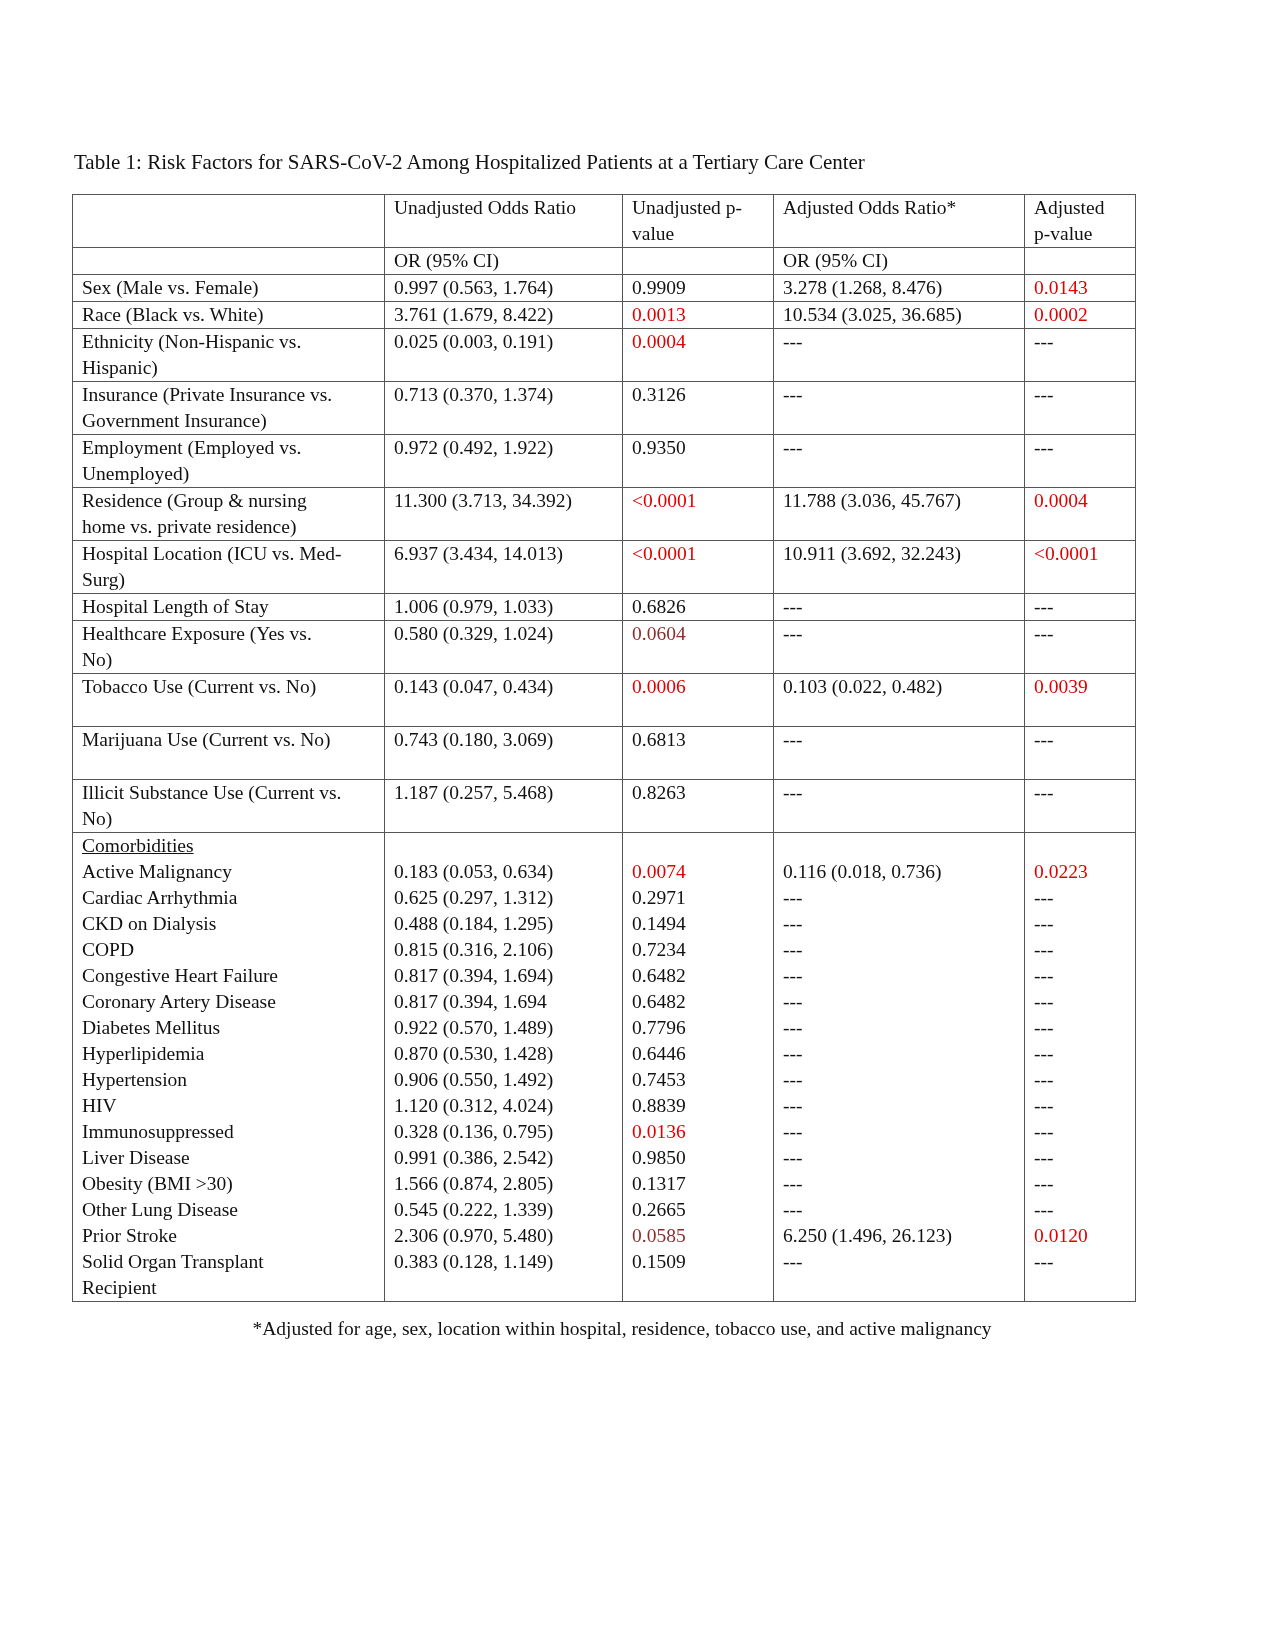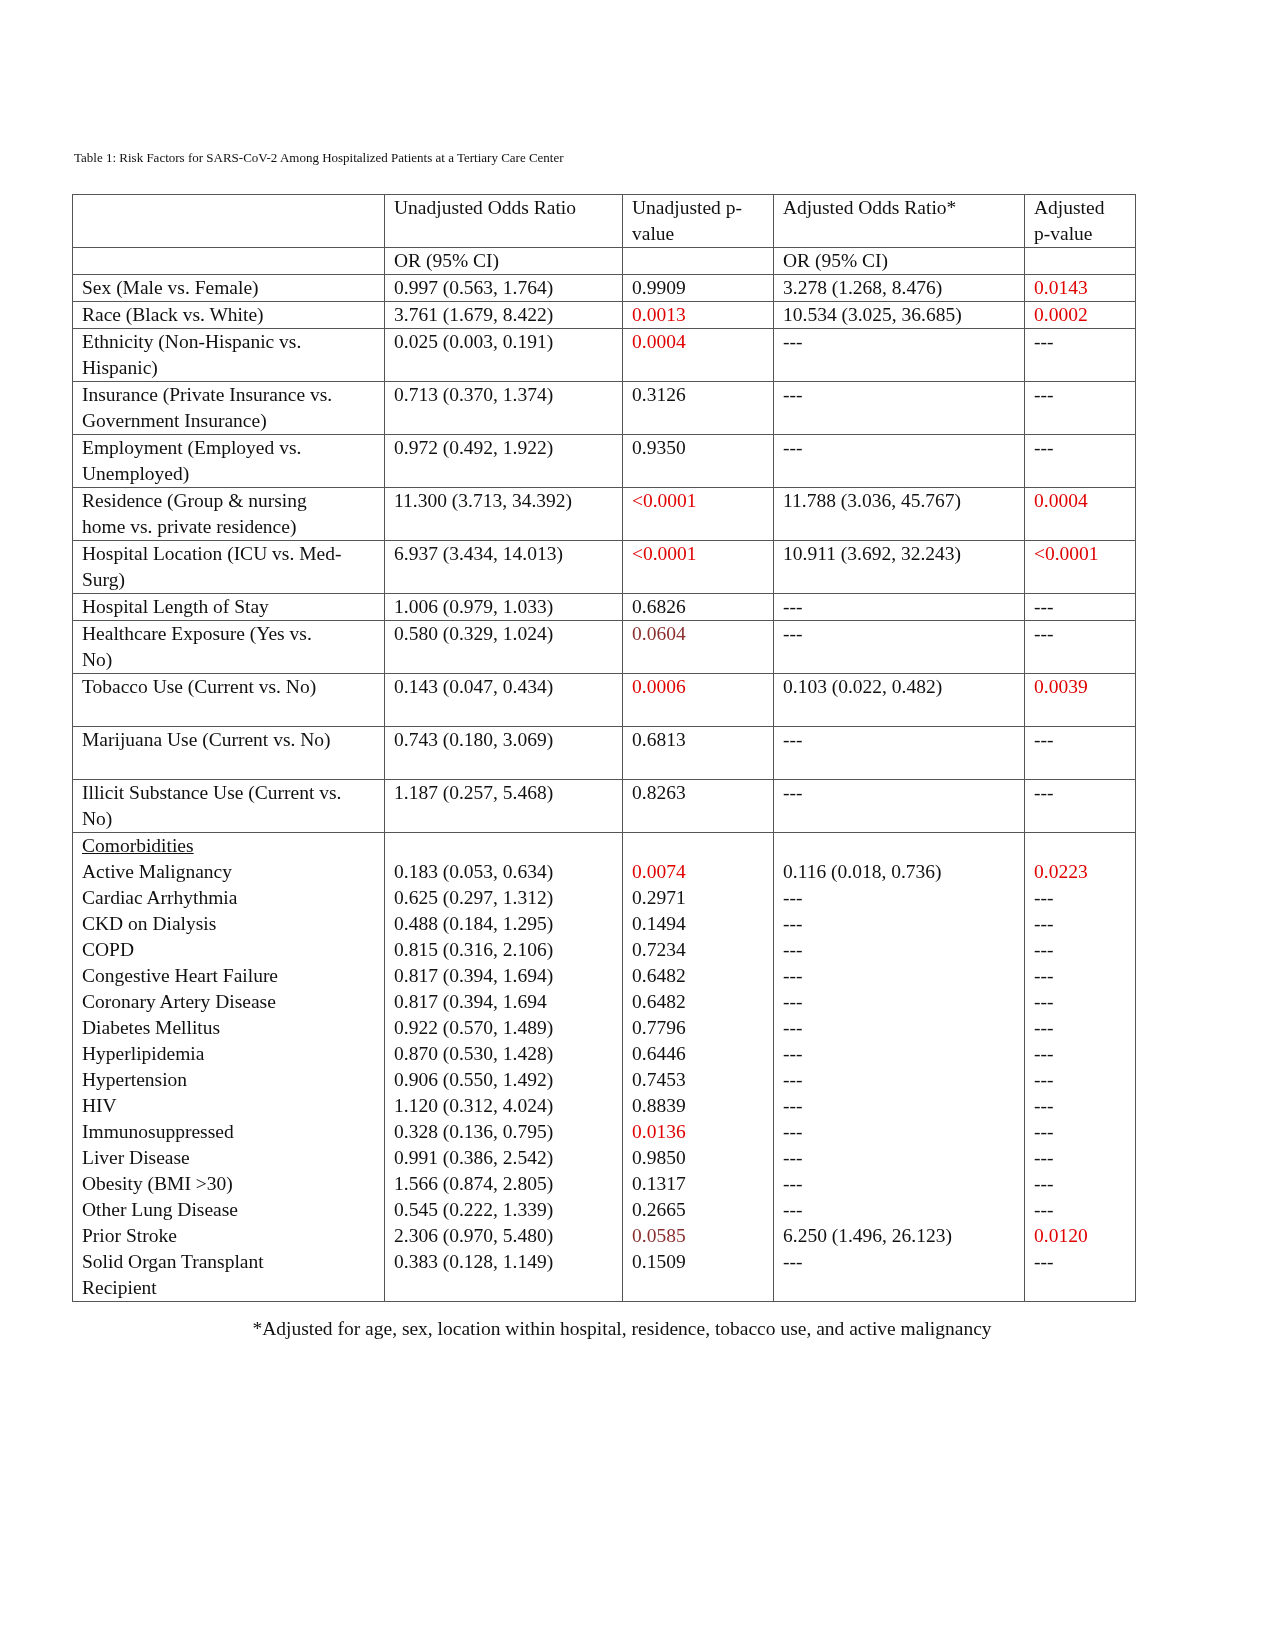--- a/index.html
+++ b/index.html
@@ -1,19 +1,19 @@
 <!DOCTYPE html>
 <html><head>
 <meta charset="utf-8">
 <style>
   html, body { margin: 0; padding: 0; background: #ffffff; }
   body { width: 1275px; height: 1650px; position: relative; overflow: hidden; color: #111; }
   .page-title {
     position: absolute; left: 74px; top: 150px;
-    font-family: "Liberation Serif", serif; font-size: 13px; color: #111;
+    font-family: "Liberation Serif", serif; font-size: 21px; color: #111;
   }
   table.main {
     position: absolute; left: 72px; top: 194px;
     border-collapse: collapse;
     font-family: "Liberation Serif", "DejaVu Serif", serif;
     font-size: 19.5px; line-height: 26px; color: #111;
   }
   table.main td {
     border: 1.5px solid #555;
     vertical-align: top;

